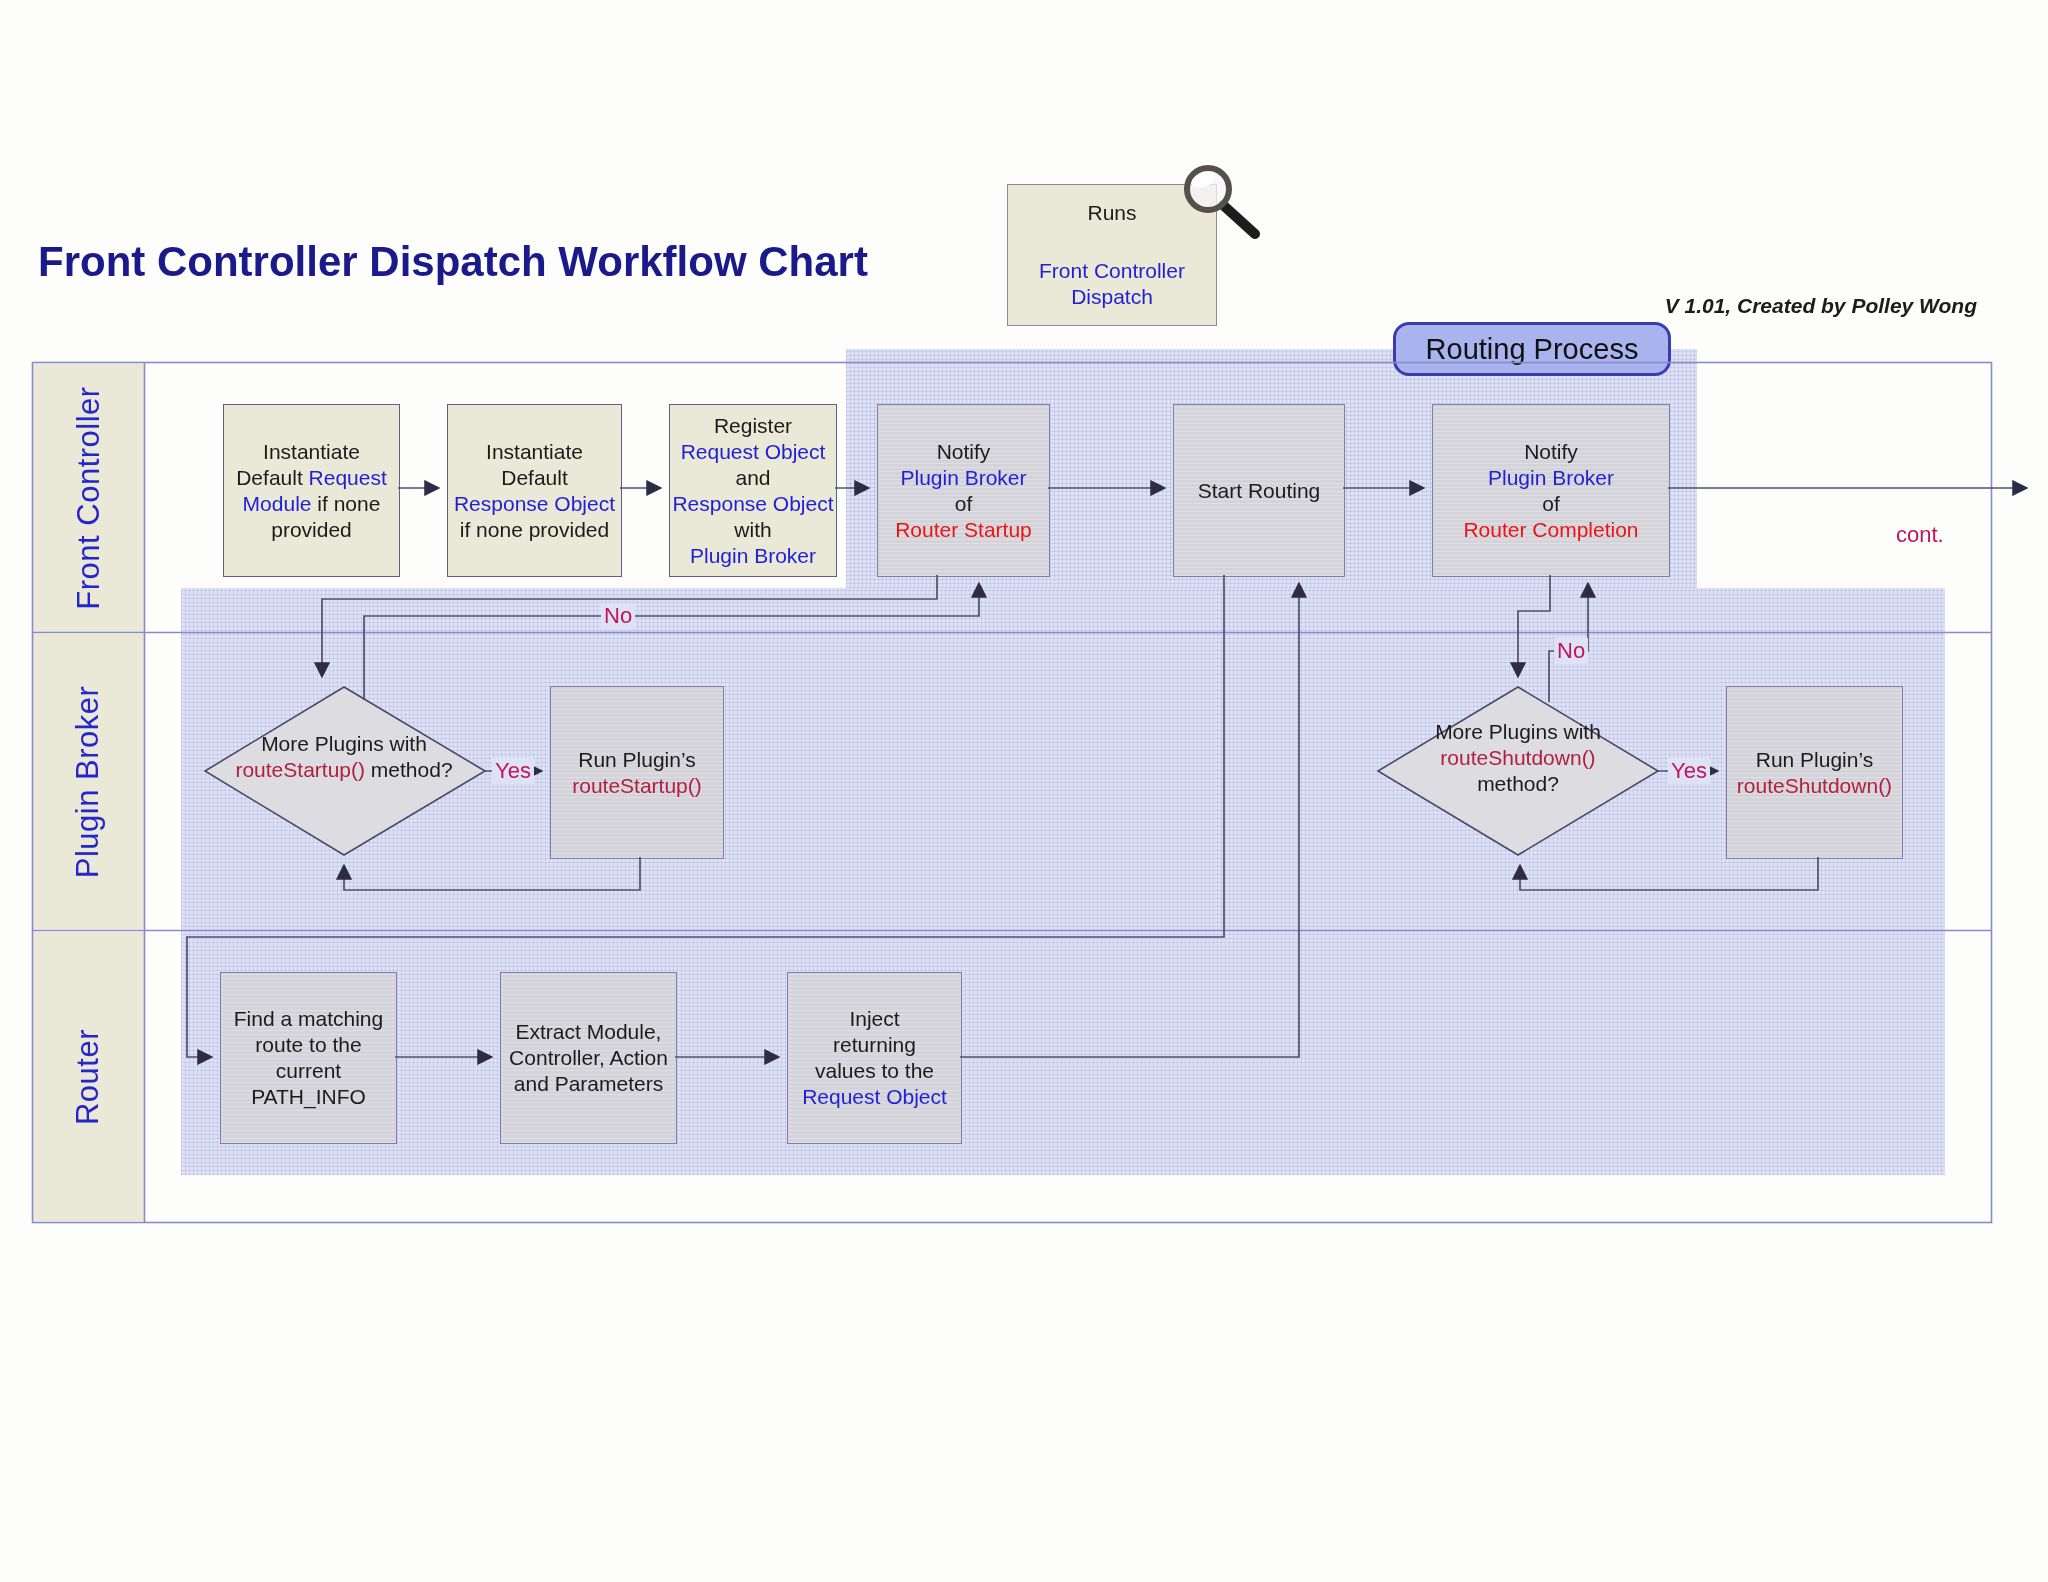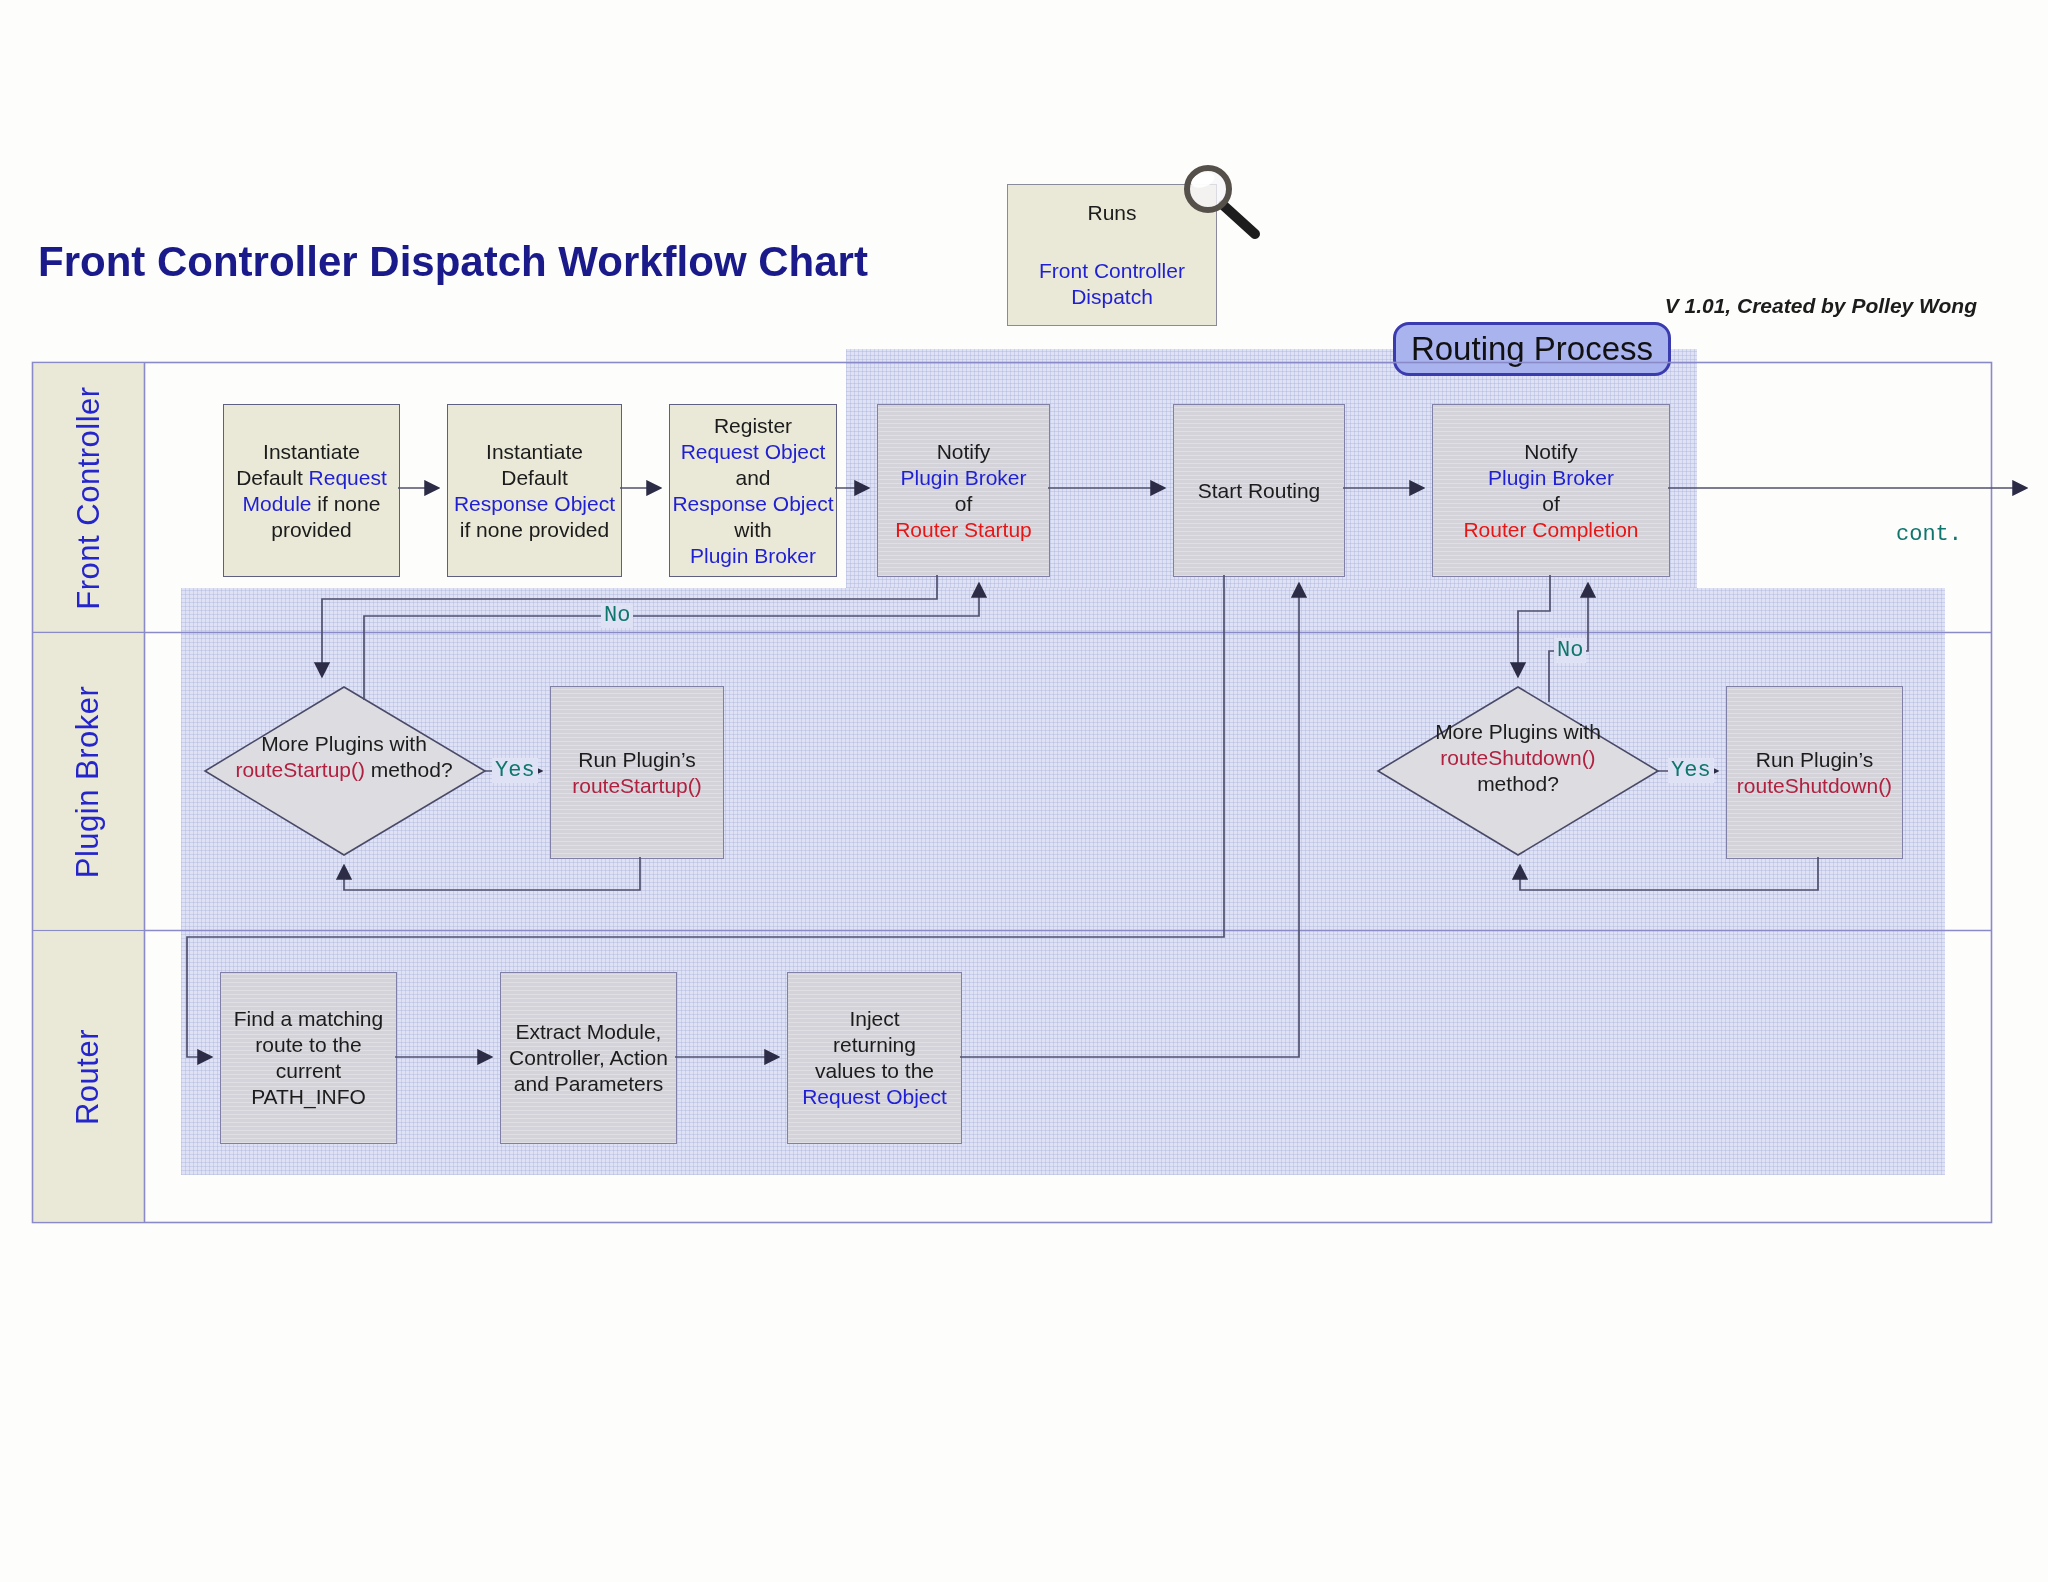--- a/index.html
+++ b/index.html
@@ -29,37 +29,37 @@
   .k{color:#1c1c1c;}
   .b{color:#1f1fd4;}
   .r{color:#e81515;}
   .m{color:#b22040;}
   
   .lanecell{background:#eae8d6;display:flex;align-items:center;justify-content:center;}
   .lanecell span{
     transform:rotate(-90deg);white-space:nowrap;font-size:31px;color:#2525cc;letter-spacing:.5px;
   }
   
-  .edge-label{font-size:22px;color:#0f766e;font-family:Liberation Mono, monospace;}
+  .edge-label{font-size:22px;color:#be185d;}
   .lav-bg{background:#dee2f4;padding:0 3px;}
   
   #title{font-size:42px;font-weight:bold;color:#1a1a8a;white-space:nowrap;}
   #credit{font-size:21px;font-weight:bold;font-style:italic;text-align:right;}
   
   #runs-box{
     background:#eae8d6;border:1px solid #8a8a9a;display:flex;flex-direction:column;
     align-items:center;text-align:center;font-size:21px;line-height:26px;
   }
   #runs-box .runs-word{margin-top:15px;color:#1c1c1c;}
   #runs-box .runs-target{margin-top:32px;color:#1f1fd4;}
   
   #routing-pill{
     background:#a9b3ee;border:3px solid #3b3bb0;border-radius:16px;
     display:flex;align-items:center;justify-content:center;
-    font-size:33px;color:#111;
+    font-size:29px;color:#111;
   }
   .dtext{display:flex;flex-direction:column;align-items:center;justify-content:center;
     text-align:center;font-size:21px;line-height:26px;}
 </style>
 </head>
 <body>
 
 <div id="stage">
 
   <div class="abs region" style="left:846px;top:349px;width:851px;height:239px;"></div>

